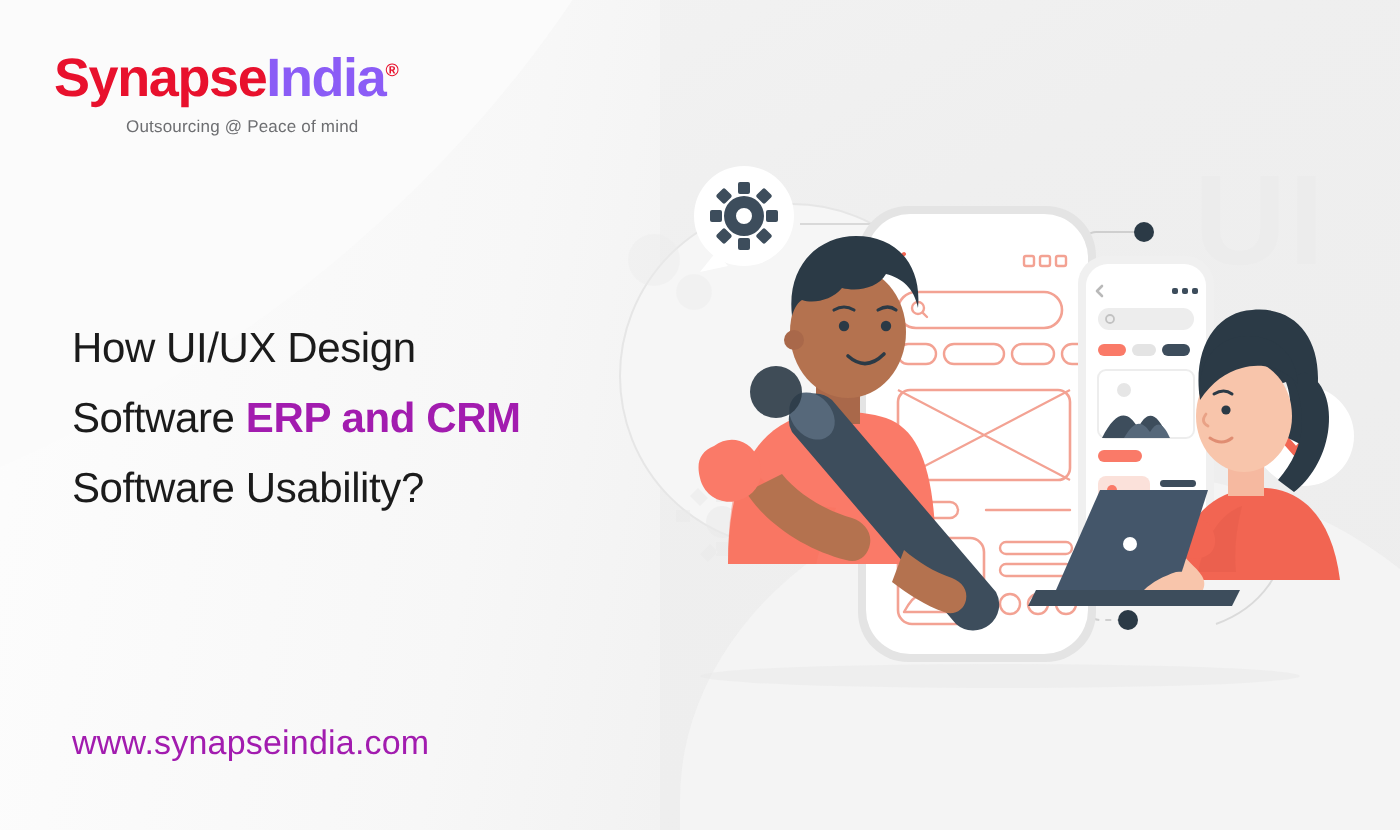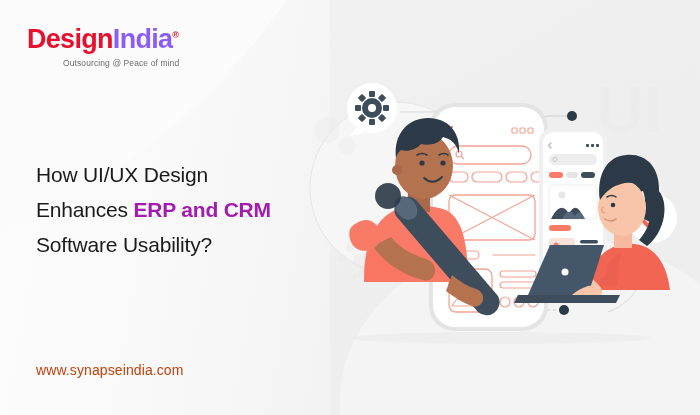--- a/index.html
+++ b/index.html
@@ -95,22 +95,22 @@
   .hl-accent {
     color: #a21caf;
     font-weight: bold;
   }
   
   .site-url {
     position: absolute;
     left: 36px;
     top: 362px;
     z-index: 30;
-    font-size: 14px;
-    color: #c2410c;
+    font-size: 17px;
+    color: #a21caf;
     letter-spacing: .1px;
   }
   
   .illus {
     position: absolute;
     left: 300px;
     top: 50px;
     width: 400px;
     height: 300px;
     z-index: 20;
@@ -135,27 +135,27 @@
 <div id="banner">
 
   <div class="bg-base"></div>
   <div class="bg-white-left"></div>
   <div class="bg-white-blob"></div>
   <div class="bg-soft-curve"></div>
 
   <div class="wm wm-ui">UI</div>
 
   <div class="logo-wrap">
-    <div class="logo-line"><span class="logo-syn">Design</span><span class="logo-india">India</span><span class="logo-reg">®</span></div>
+    <div class="logo-line"><span class="logo-syn">Synapse</span><span class="logo-india">India</span><span class="logo-reg">®</span></div>
     <div class="logo-tag">Outsourcing @ Peace of mind</div>
   </div>
 
   <div class="headline">
     <span class="ln">How UI/UX Design</span>
-    <span class="ln"><span>Enhances </span><span class="hl-accent">ERP and CRM</span></span>
+    <span class="ln"><span>Software </span><span class="hl-accent">ERP and CRM</span></span>
     <span class="ln">Software Usability?</span>
   </div>
 
   <div class="site-url">www.synapseindia.com</div>
 
   <div class="illus">
     <svg width="400" height="300" viewBox="0 0 400 300" xmlns="http://www.w3.org/2000/svg">
 
       <circle cx="96" cy="138" r="86" fill="#f6f6f6"></circle>
       <circle cx="96" cy="138" r="86" fill="none" stroke="#e6e6e6" stroke-width="1"></circle>

